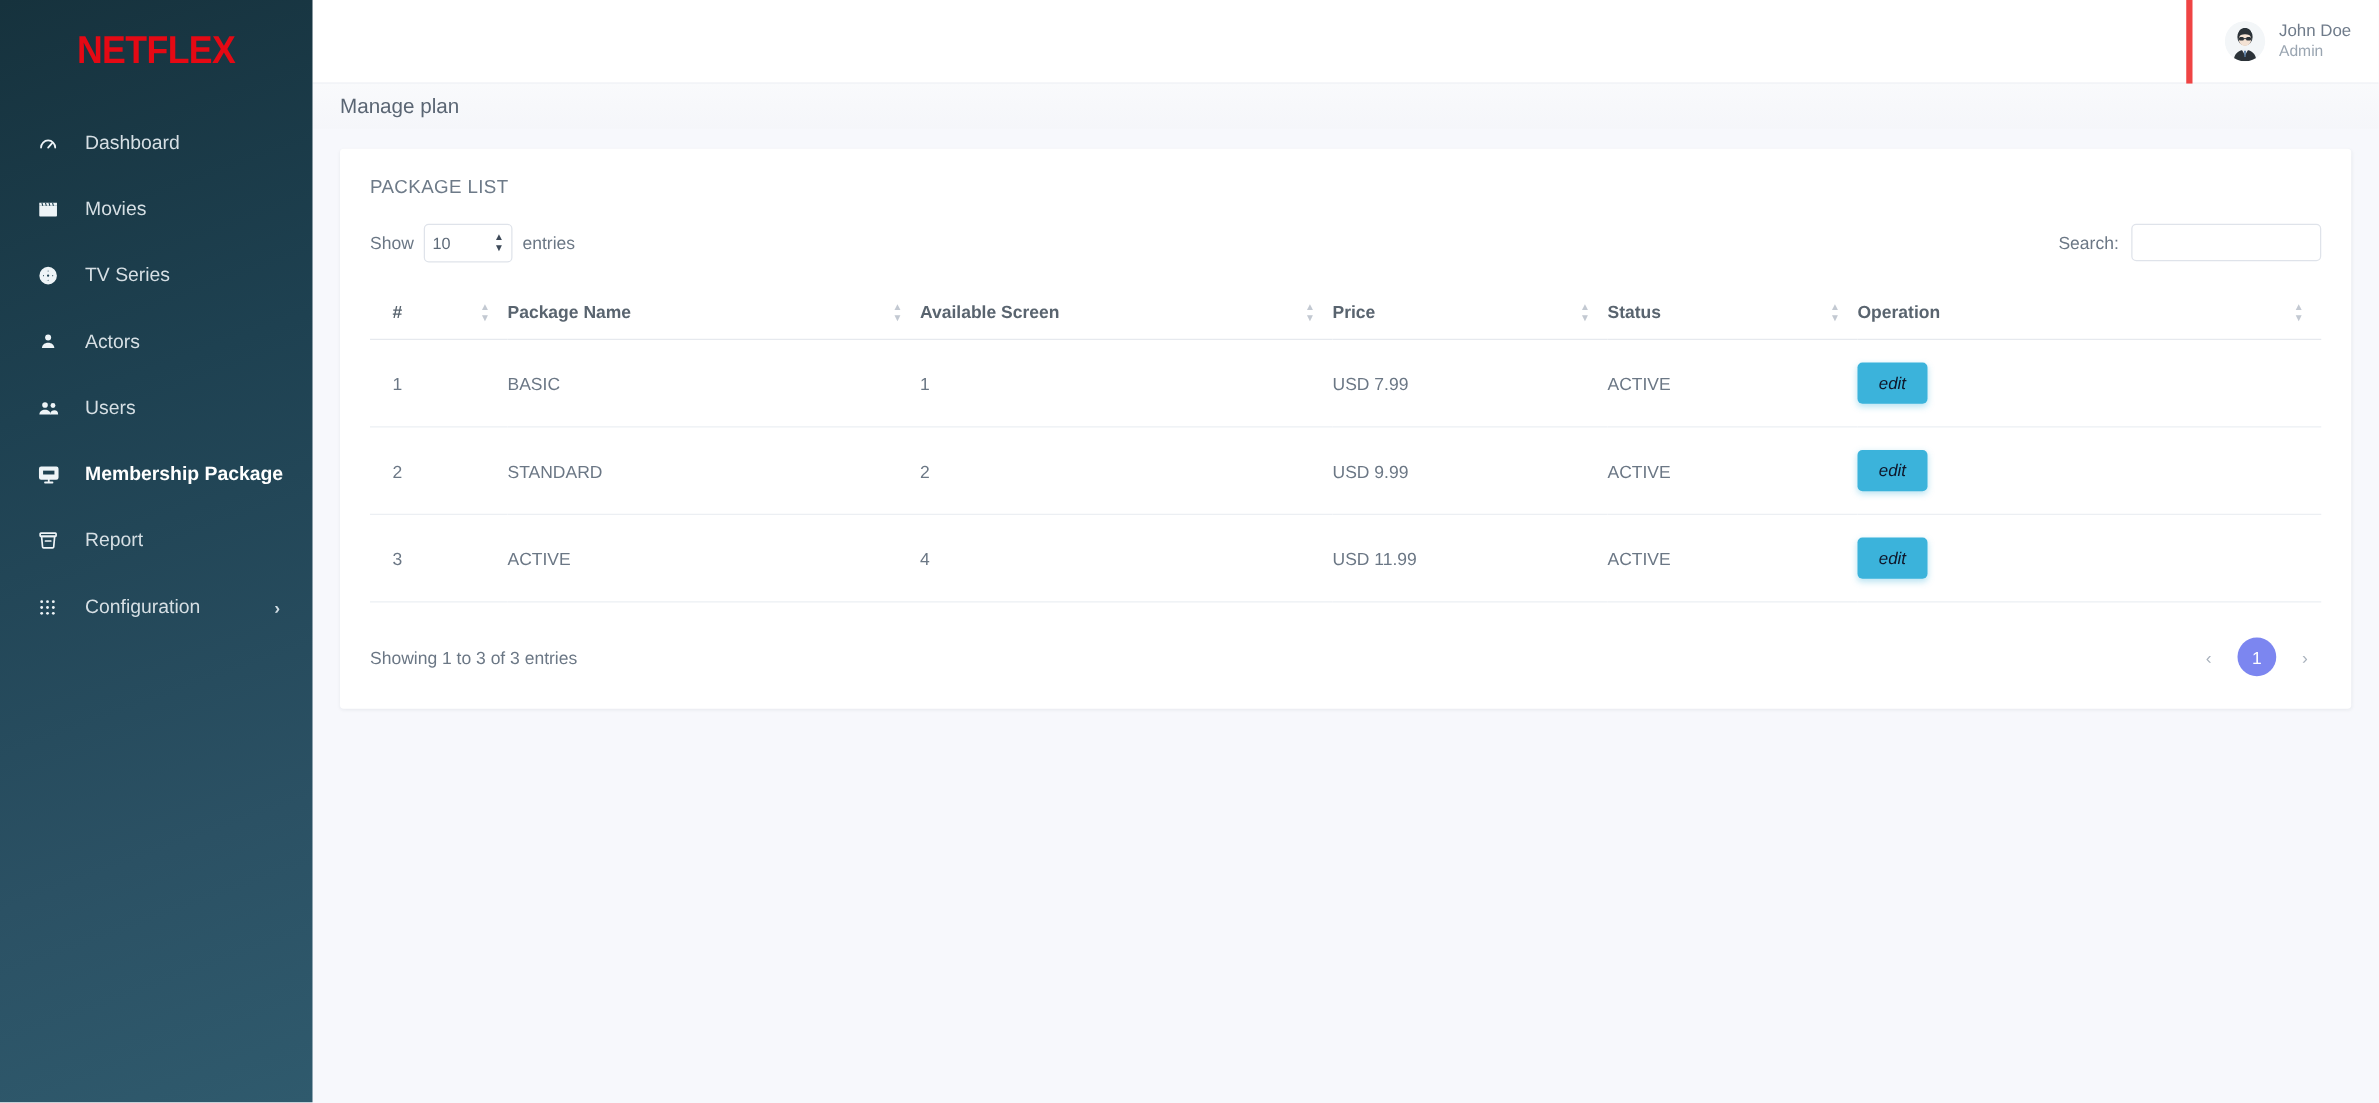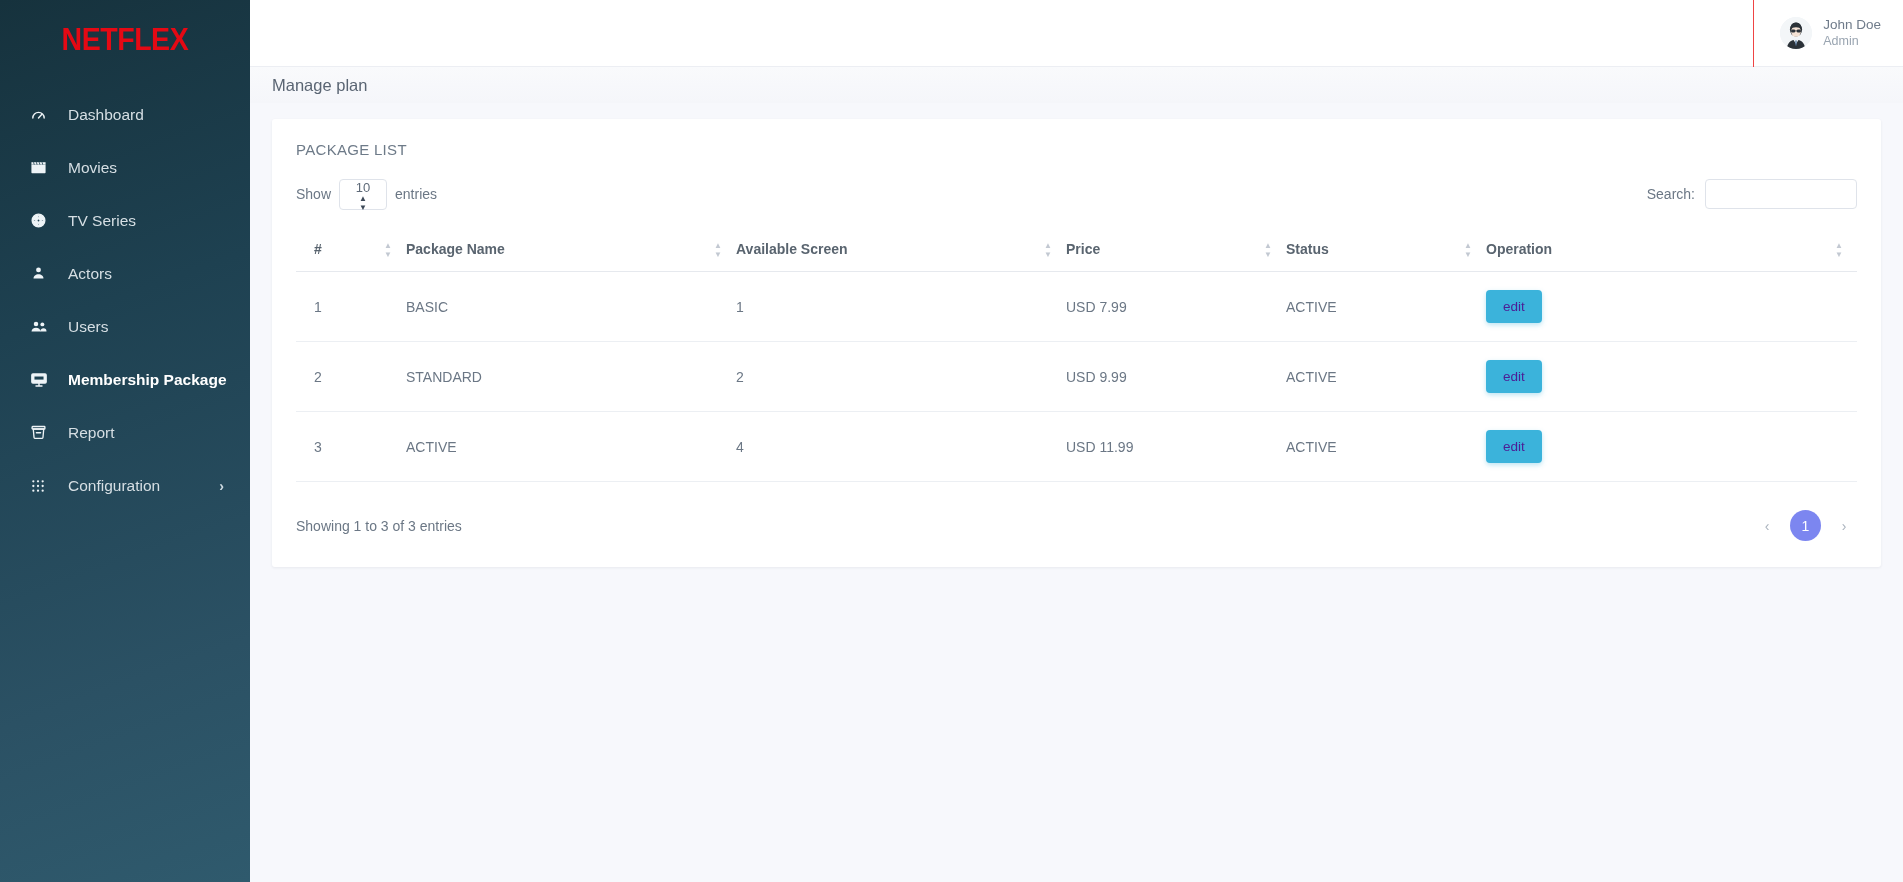--- a/index.html
+++ b/index.html
@@ -43,21 +43,21 @@
   .main { flex: 1; height: 882px; background: #f7f8fc; display: flex; flex-direction: column; }
 
   .topbar {
     height: 67px; background: #ffffff; display: flex;
     align-items: center; justify-content: flex-end;
     border-bottom: 1px solid #eceef3;
   }
   .profile {
     display: flex; align-items: center; gap: 11px;
     height: 67px; padding: 0 22px 0 26px;
-    border-left: 1px solid #ef4444; cursor: pointer;
+    border-left: 5px solid #ef4444; cursor: pointer;
   }
   .avatar {
     width: 32px; height: 32px; border-radius: 50%;
     background: #f1f4f7; overflow: hidden; position: relative;
     display: flex; align-items: flex-end; justify-content: center;
   }
   .profile-text { line-height: 1.25; }
   .profile-name { font-size: 13.5px; color: #6f7b8a; }
   .profile-role { font-size: 12.5px; color: #9aa5b1; }
 
@@ -77,23 +77,23 @@
   }
   .card-title {
     font-size: 15px; color: #6d7a88; letter-spacing: 0.3px;
     margin-bottom: 16px;
   }
 
   .table-controls { display: flex; align-items: center; justify-content: space-between; height: 40px; }
   .length-ctl { display: flex; align-items: center; gap: 8px; font-size: 14px; color: #6b7785; }
   .len-select {
     border: 1px solid #dfe3ea; border-radius: 4px; background: #fff;
-    height: 31px; width: 48px; padding: 0 6px;
+    height: 31px; width: 71px; padding: 0 6px;
     display: flex; align-items: center; justify-content: space-between;
-    font-size: 13px; color: #5f6b79; cursor: pointer; flex-direction: column;
+    font-size: 13px; color: #5f6b79; cursor: pointer;
   }
   .stepper { display: flex; flex-direction: column; line-height: 0; gap: 2px; color: #3e4a59; }
   .stepper span { font-size: 8px; line-height: 7px; }
 
   .search-ctl { display: flex; align-items: center; gap: 10px; font-size: 14px; color: #6b7785; }
   .search-input {
     width: 152px; height: 30px; border: 1px solid #dfe3ea; border-radius: 4px;
     background: #fff; outline: none; padding: 0 8px; font-size: 13px; color: #44505e;
     font-family: "Liberation Sans", sans-serif;
   }
@@ -116,24 +116,25 @@
   }
   table.data tbody tr:last-child td { border-bottom: 1px solid #eceff3; }
 
   .col-num { width: 110px; padding-left: 18px !important; }
   .col-name { width: 330px; }
   .col-screen { width: 330px; }
   .col-price { width: 220px; }
   .col-status { width: 200px; }
 
   .btn-edit {
-    background: #3bb3db; color: #4c1d95; border: none; border-radius: 4px;
+    background: #3bb3db; color: #0f172a; border: none; border-radius: 4px;
     font-size: 13.5px; padding: 9px 17px; cursor: pointer;
     box-shadow: 0 2px 5px rgba(59,179,219,0.35);
     font-family: "Liberation Sans", sans-serif;
+    font-style: italic;
   }
 
   .table-footer {
     display: flex; align-items: center; justify-content: space-between;
     margin-top: 28px; padding-bottom: 4px;
   }
   .showing-info { font-size: 14px; color: #6b7785; }
   .pagination { display: flex; align-items: center; gap: 10px; }
   .pg-arrow {
     width: 26px; height: 26px; display: flex; align-items: center; justify-content: center;

